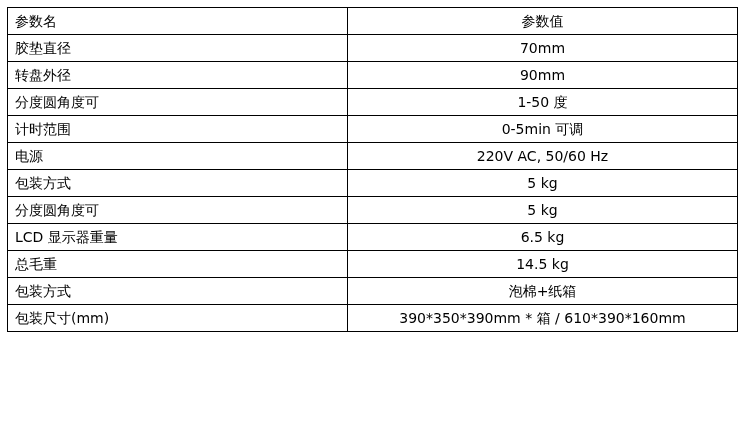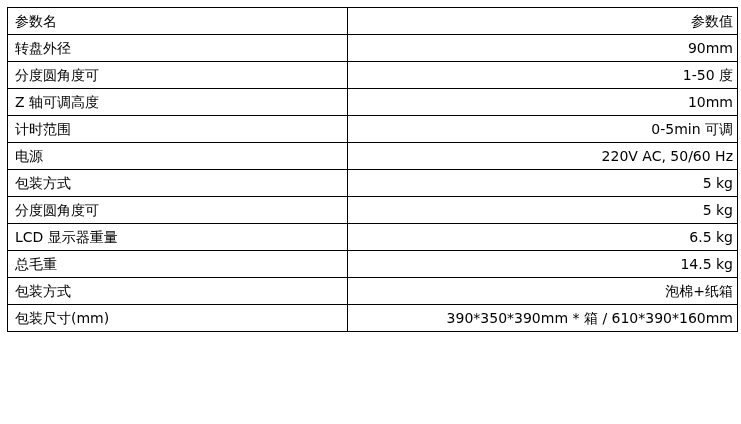--- a/index.html
+++ b/index.html
@@ -23,44 +23,44 @@
     height: 27px;
     font-size: 14px;
     font-weight: normal;
     color: #000000;
     line-height: 1;
     white-space: nowrap;
     overflow: hidden;
     vertical-align: middle;
   }
   .col-name  { width: 340px; text-align: left;  padding: 2px 4px 2px 7px; }
-  .col-value { width: 390px; text-align: right; padding: 2px 4px; }
+  .col-value { width: 390px; text-align: center; padding: 2px 4px; }
 </style>
 </head>
 <body>
 
 <table class="spec-table">
   <thead>
     <tr>
       <th class="col-name">参数名</th>
       <th class="col-value">参数值</th>
     </tr>
   </thead>
   <tbody>
     <tr>
+      <td class="col-name">胶垫直径</td>
+      <td class="col-value">70mm</td>
+    </tr>
+    <tr>
       <td class="col-name">转盘外径</td>
       <td class="col-value">90mm</td>
     </tr>
     <tr>
       <td class="col-name">分度圆角度可</td>
       <td class="col-value">1-50 度</td>
-    </tr>
-    <tr>
-      <td class="col-name">Z 轴可调高度</td>
-      <td class="col-value">10mm</td>
     </tr>
     <tr>
       <td class="col-name">计时范围</td>
       <td class="col-value">0-5min 可调</td>
     </tr>
     <tr>
       <td class="col-name">电源</td>
       <td class="col-value">220V AC, 50/60 Hz</td>
     </tr>
     <tr>

